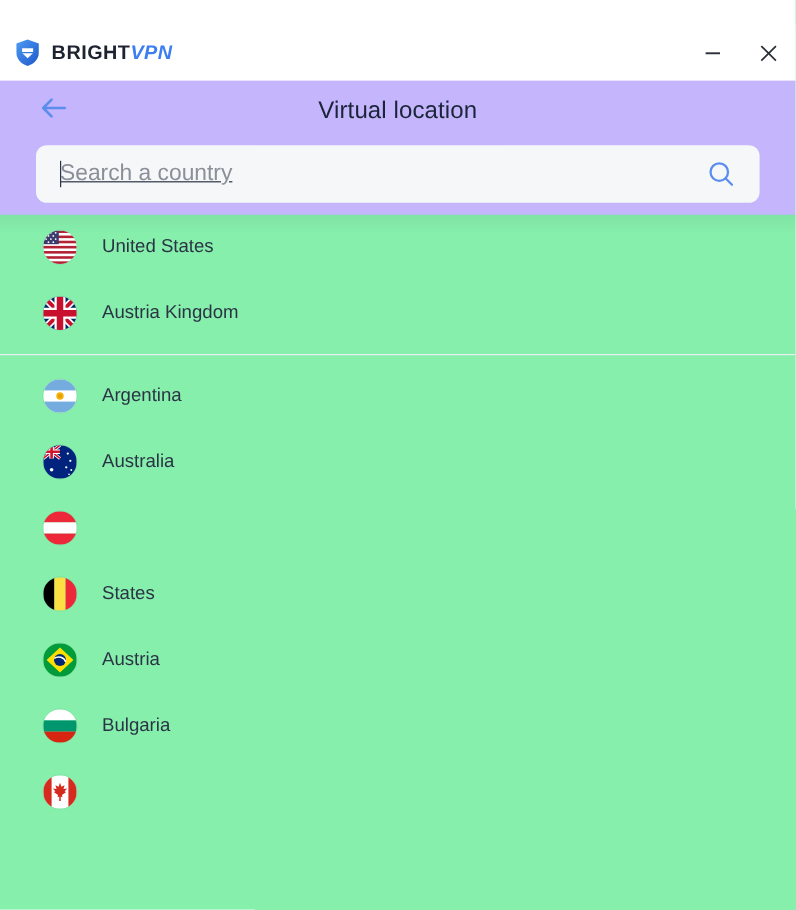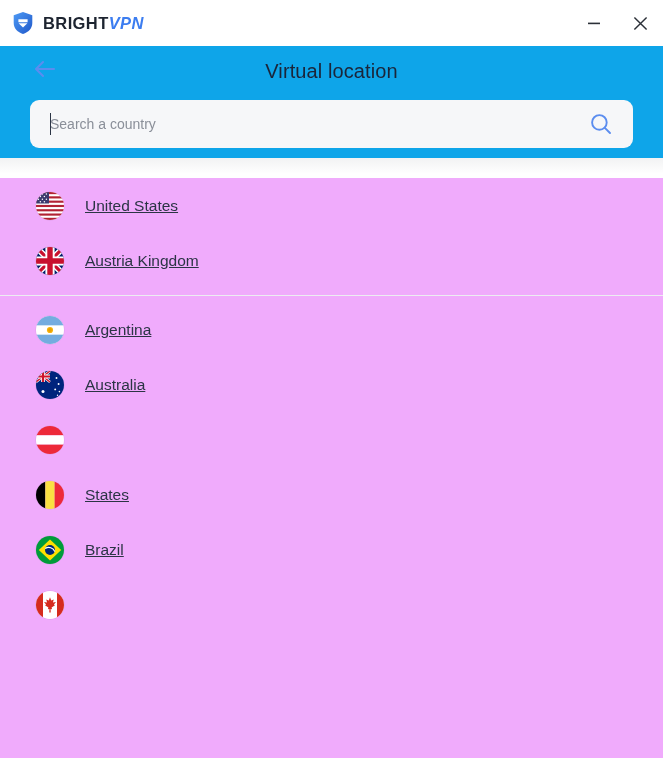--- a/index.html
+++ b/index.html
@@ -19,20 +19,21 @@
   
   .titlebar {
     height: 46px;
     display: flex;
     align-items: center;
     justify-content: space-between;
     padding: 0 0 0 12px;
     background: #ffffff;
     position: relative;
     z-index: 30;
+    margin-top: 21px;
   }
   .brand {
     display: flex;
     align-items: center;
     gap: 9px;
   }
   .brand-shield {
     width: 22px;
     height: 24px;
     flex: 0 0 auto;
@@ -57,24 +58,25 @@
     display: flex;
     align-items: center;
     justify-content: center;
     cursor: default;
     color: #2b3038;
   }
   .winbtn svg { display: block; }
 
   
   .header {
-    background: #0ea5e9;
+    background: #c4b5fd;
     position: relative;
     z-index: 20;
     padding-bottom: 10px;
+    text-decoration: underline;
   }
   .header::after {
     content: "";
     position: absolute;
     left: 0; right: 0;
     bottom: -16px;
     height: 16px;
     background: linear-gradient(to bottom, rgba(17,24,39,0.055), rgba(17,24,39,0));
     pointer-events: none;
   }
@@ -111,21 +113,21 @@
     align-items: center;
     padding: 0 18px 0 20px;
     position: relative;
   }
   .search-input {
     flex: 1 1 auto;
     border: 0;
     outline: none;
     background: transparent;
     font-family: "Liberation Sans", sans-serif;
-    font-size: 14px;
+    font-size: 19px;
     color: #1b2539;
     padding: 0;
     height: 30px;
   }
   .search-input::placeholder {
     color: #8a8f99;
     opacity: 1;
   }
   .caret {
     position: absolute;
@@ -146,22 +148,21 @@
   }
 
   
   .list-scroll {
     position: absolute;
     top: 178px;
     left: 0;
     right: 0;
     bottom: 0;
     overflow-y: auto;
-    background: #f0abfc;
-    text-decoration: underline;
+    background: #86efac;
   }
   .list-group { padding: 0; }
   .group-divider {
     height: 1px;
     background: #eceef1;
     margin: 7px 0 6px 0;
   }
   .country-row {
     height: 55px;
     display: flex;
@@ -377,24 +378,35 @@
 
     <div class="country-row">
       <span class="flag">
         <svg viewBox="0 0 28 28" aria-hidden="true">
           <rect width="28" height="28" fill="#009b3a"></rect>
           <path d="M14 3.6 L25.2 14 L14 24.4 L2.8 14 Z" fill="#fedf00"></path>
           <circle cx="14" cy="14" r="5" fill="#002776"></circle>
           <path d="M9.2 12.6 A6.4 6.4 0 0 1 18.8 15.6" stroke="#ffffff" stroke-width="1.25" fill="none"></path>
         </svg>
       </span>
-      <span class="country-name">Brazil</span>
-      <span class="check hidden"></span>
-    </div>
-
+      <span class="country-name">Austria</span>
+      <span class="check hidden"></span>
+    </div>
+
+    <div class="country-row">
+      <span class="flag">
+        <svg viewBox="0 0 28 28" aria-hidden="true">
+          <rect width="28" height="9.34" y="0" fill="#ffffff"></rect>
+          <rect width="28" height="9.34" y="9.34" fill="#00966e"></rect>
+          <rect width="28" height="9.34" y="18.66" fill="#d62612"></rect>
+        </svg>
+      </span>
+      <span class="country-name">Bulgaria</span>
+      <span class="check hidden"></span>
+    </div>
 
     <div class="country-row">
       <span class="flag">
         <svg viewBox="0 0 28 28" aria-hidden="true">
           <rect width="28" height="28" fill="#ffffff"></rect>
           <rect width="7" height="28" x="0" fill="#d52b1e"></rect>
           <rect width="7" height="28" x="21" fill="#d52b1e"></rect>
           <path d="M14 6.2 L15.2 9.6 L17.8 8.4 L16.9 11.6 L20 11.1 L17.9 13.4 L19 14.2 L15.6 16.4 L16.1 18.2 L14.6 17.9 L14.7 21.6 L13.3 21.6 L13.4 17.9 L11.9 18.2 L12.4 16.4 L9 14.2 L10.1 13.4 L8 11.1 L11.1 11.6 L10.2 8.4 L12.8 9.6 Z" fill="#d52b1e"></path>
         </svg>
       </span>

